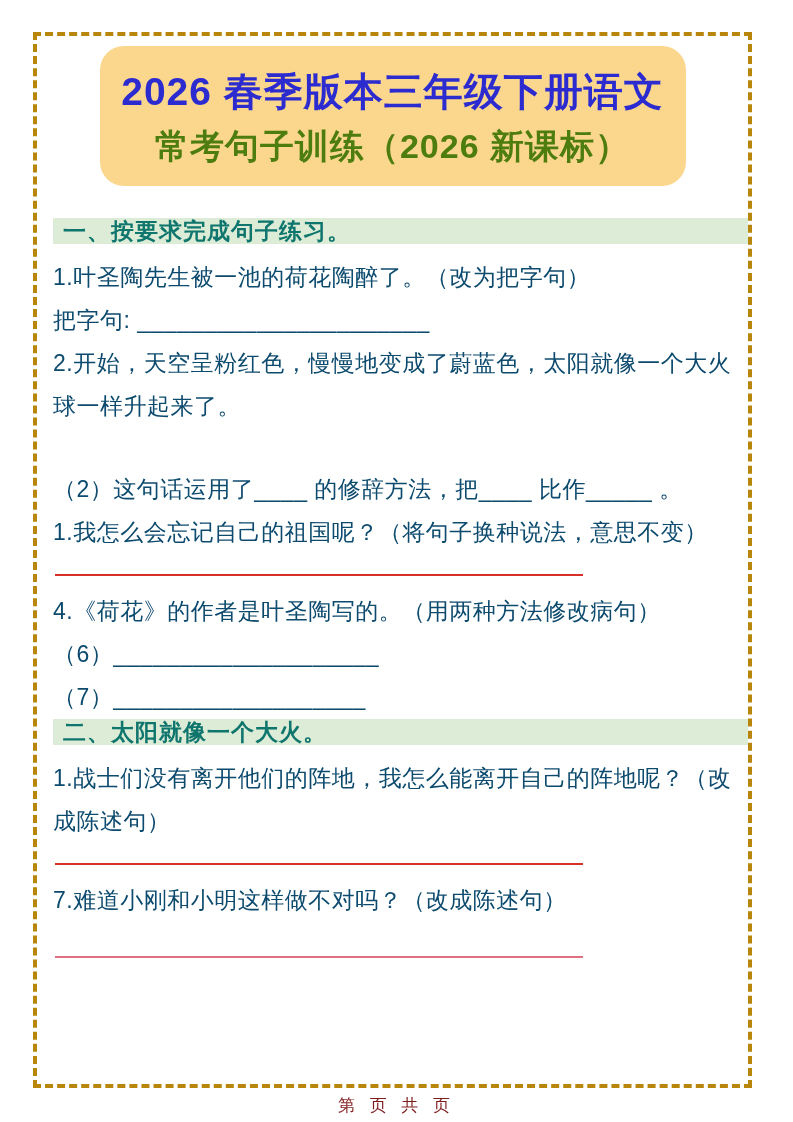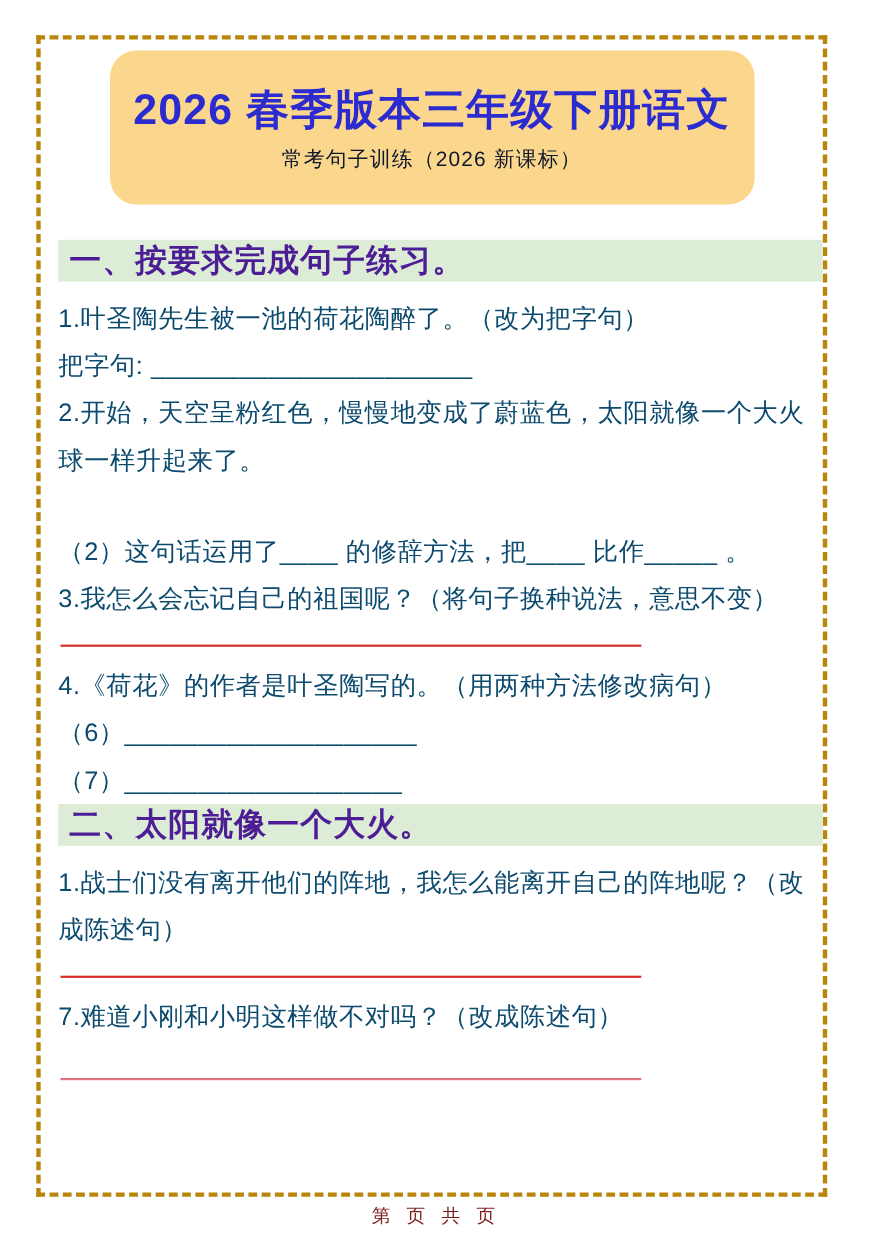--- a/index.html
+++ b/index.html
@@ -15,27 +15,27 @@
   .header-box{
     margin:10px auto 0;width:586px;height:140px;background:#fbd78e;
     border-radius:24px;display:flex;flex-direction:column;align-items:center;
     justify-content:center;text-align:center;
   }
   .header-title{
     font-size:39px;font-weight:bold;color:#2b2bd0;letter-spacing:1px;
     margin:4px 0 0;line-height:1.2;
   }
   .header-subtitle{
-    font-size:19px;font-weight:normal;color:#0f172a;letter-spacing:1px;
+    font-size:34px;font-weight:bold;color:#4d7c0f;letter-spacing:1px;
     margin:10px 0 0;line-height:1.2;
   }
   .content{margin-top:32px;padding:0 0 0 16px;}
   .band{
-    height:38px;display:flex;align-items:center;background:#ddecd6;
-    color:#4c1d95;font-weight:bold;font-size:29px;padding-left:10px;
+    height:26px;display:flex;align-items:center;background:#ddecd6;
+    color:#0f766e;font-weight:bold;font-size:23px;padding-left:10px;
     margin:0 0 12px;letter-spacing:1px;
   }
   .para{
     font-size:23px;line-height:43px;margin:0;color:#0c4a6e;
     white-space:pre-line;padding-right:14px;font-weight:500;
     letter-spacing:0.5px;
   }
   .spacer{height:40px;}
   .answer-line{
     height:0;border-top:2px solid #d63027;width:528px;margin:20px 0 14px 2px;
@@ -55,21 +55,21 @@
     <div class="header-subtitle">常考句子训练（2026 新课标）</div>
   </div>
   <div class="content">
       <div class="band">一、按要求完成句子练习。</div>
       <p class="para">1.叶圣陶先生被一池的荷花陶醉了。（改为把字句）</p>
       <p class="para">把字句: ______________________</p>
       <p class="para">2.开始，天空呈粉红色，慢慢地变成了蔚蓝色，太阳就像一个大火
 球一样升起来了。</p>
       <div class="spacer"></div>
       <p class="para">（2）这句话运用了____ 的修辞方法，把____ 比作_____ 。</p>
-      <p class="para">3.我怎么会忘记自己的祖国呢？（将句子换种说法，意思不变）</p>
+      <p class="para">1.我怎么会忘记自己的祖国呢？（将句子换种说法，意思不变）</p>
       <div class="answer-line"></div>
       <p class="para">4.《荷花》的作者是叶圣陶写的。（用两种方法修改病句）</p>
       <p class="para">（6）____________________</p>
       <p class="para">（7）___________________</p>
       <div class="band">二、太阳就像一个大火。</div>
       <p class="para">1.战士们没有离开他们的阵地，我怎么能离开自己的阵地呢？（改
 成陈述句）</p>
       <div class="answer-line"></div>
       <p class="para">7.难道小刚和小明这样做不对吗？（改成陈述句）</p>
       <div class="answer-line red-light"></div>

